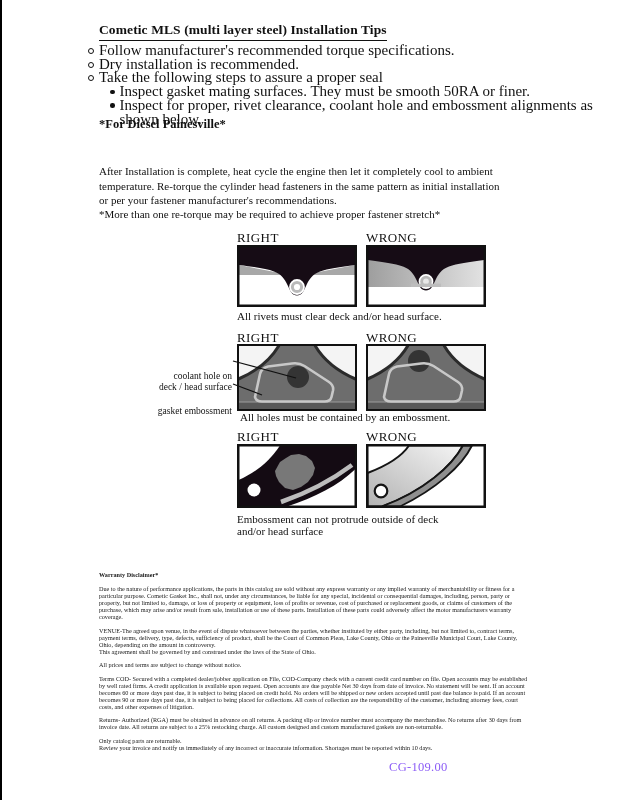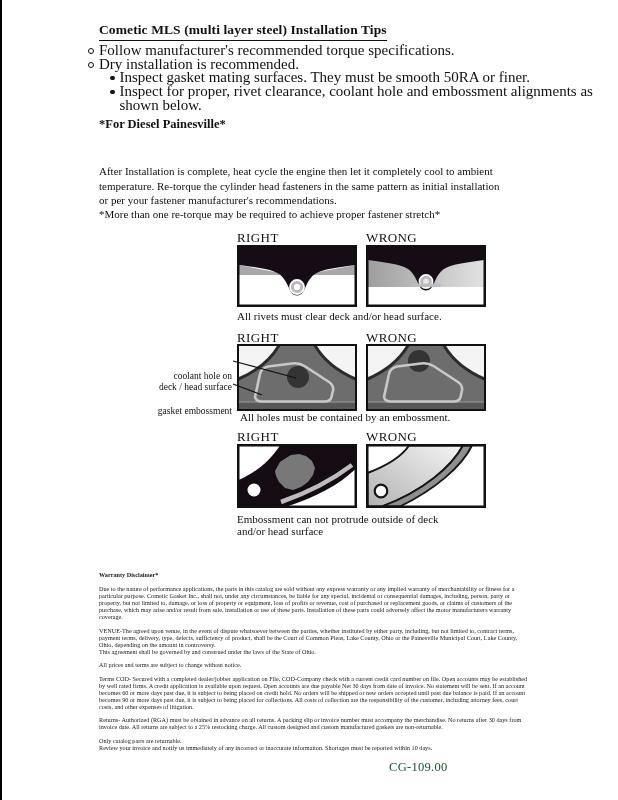--- a/index.html
+++ b/index.html
@@ -40,38 +40,42 @@
   .side-label {
     position:absolute; left:105px; width:127px; text-align:right;
     font-size:9.5px; line-height:11px; white-space:pre-line;margin-top:28px;
   }
   .overlay { position:absolute; pointer-events:none; z-index:5; }
 
   .warranty { position:absolute; left:99px; top:571px; width:433px; font-size:6.2px; line-height:7px; color:#1a1a1a; }
   .warranty .w-head { font-weight:bold; margin-bottom:7px; }
   .warranty p { margin:0 0 6.5px 0; white-space:pre-line; }
 
-  .footer-code { position:absolute; left:389px; top:760px; font-size:12.5px; letter-spacing:0.3px; color:#14532d; }
+  .footer-code { position:absolute; left:389px; top:760px; font-size:12.5px; letter-spacing:0.3px; color:#8b5cf6; }
 </style>
 </head>
 <body>
 
 <div class="page">
   <div class="edge-line"></div>
 
   <div class="title">Cometic MLS (multi layer steel) Installation Tips</div>
 
   <div class="bullets">
     <div class="b-row">
       <span class="marker-hollow"></span>
       <span>Follow manufacturer's recommended torque specifications.</span>
     </div>
     <div class="b-row">
       <span class="marker-hollow"></span>
       <span>Dry installation is recommended.</span>
+    </div>
+    <div class="b-row">
+      <span class="marker-hollow"></span>
+      <span>Take the following steps to assure a proper seal</span>
     </div>
     <div class="b-row sub">
       <span class="marker-filled"></span>
       <span>Inspect gasket mating surfaces.  They must be smooth 50RA or finer.</span>
     </div>
     <div class="b-row sub">
       <span class="marker-filled"></span>
       <span>Inspect for proper, rivet clearance, coolant hole and embossment alignments as shown below.</span>
     </div>
   </div>

